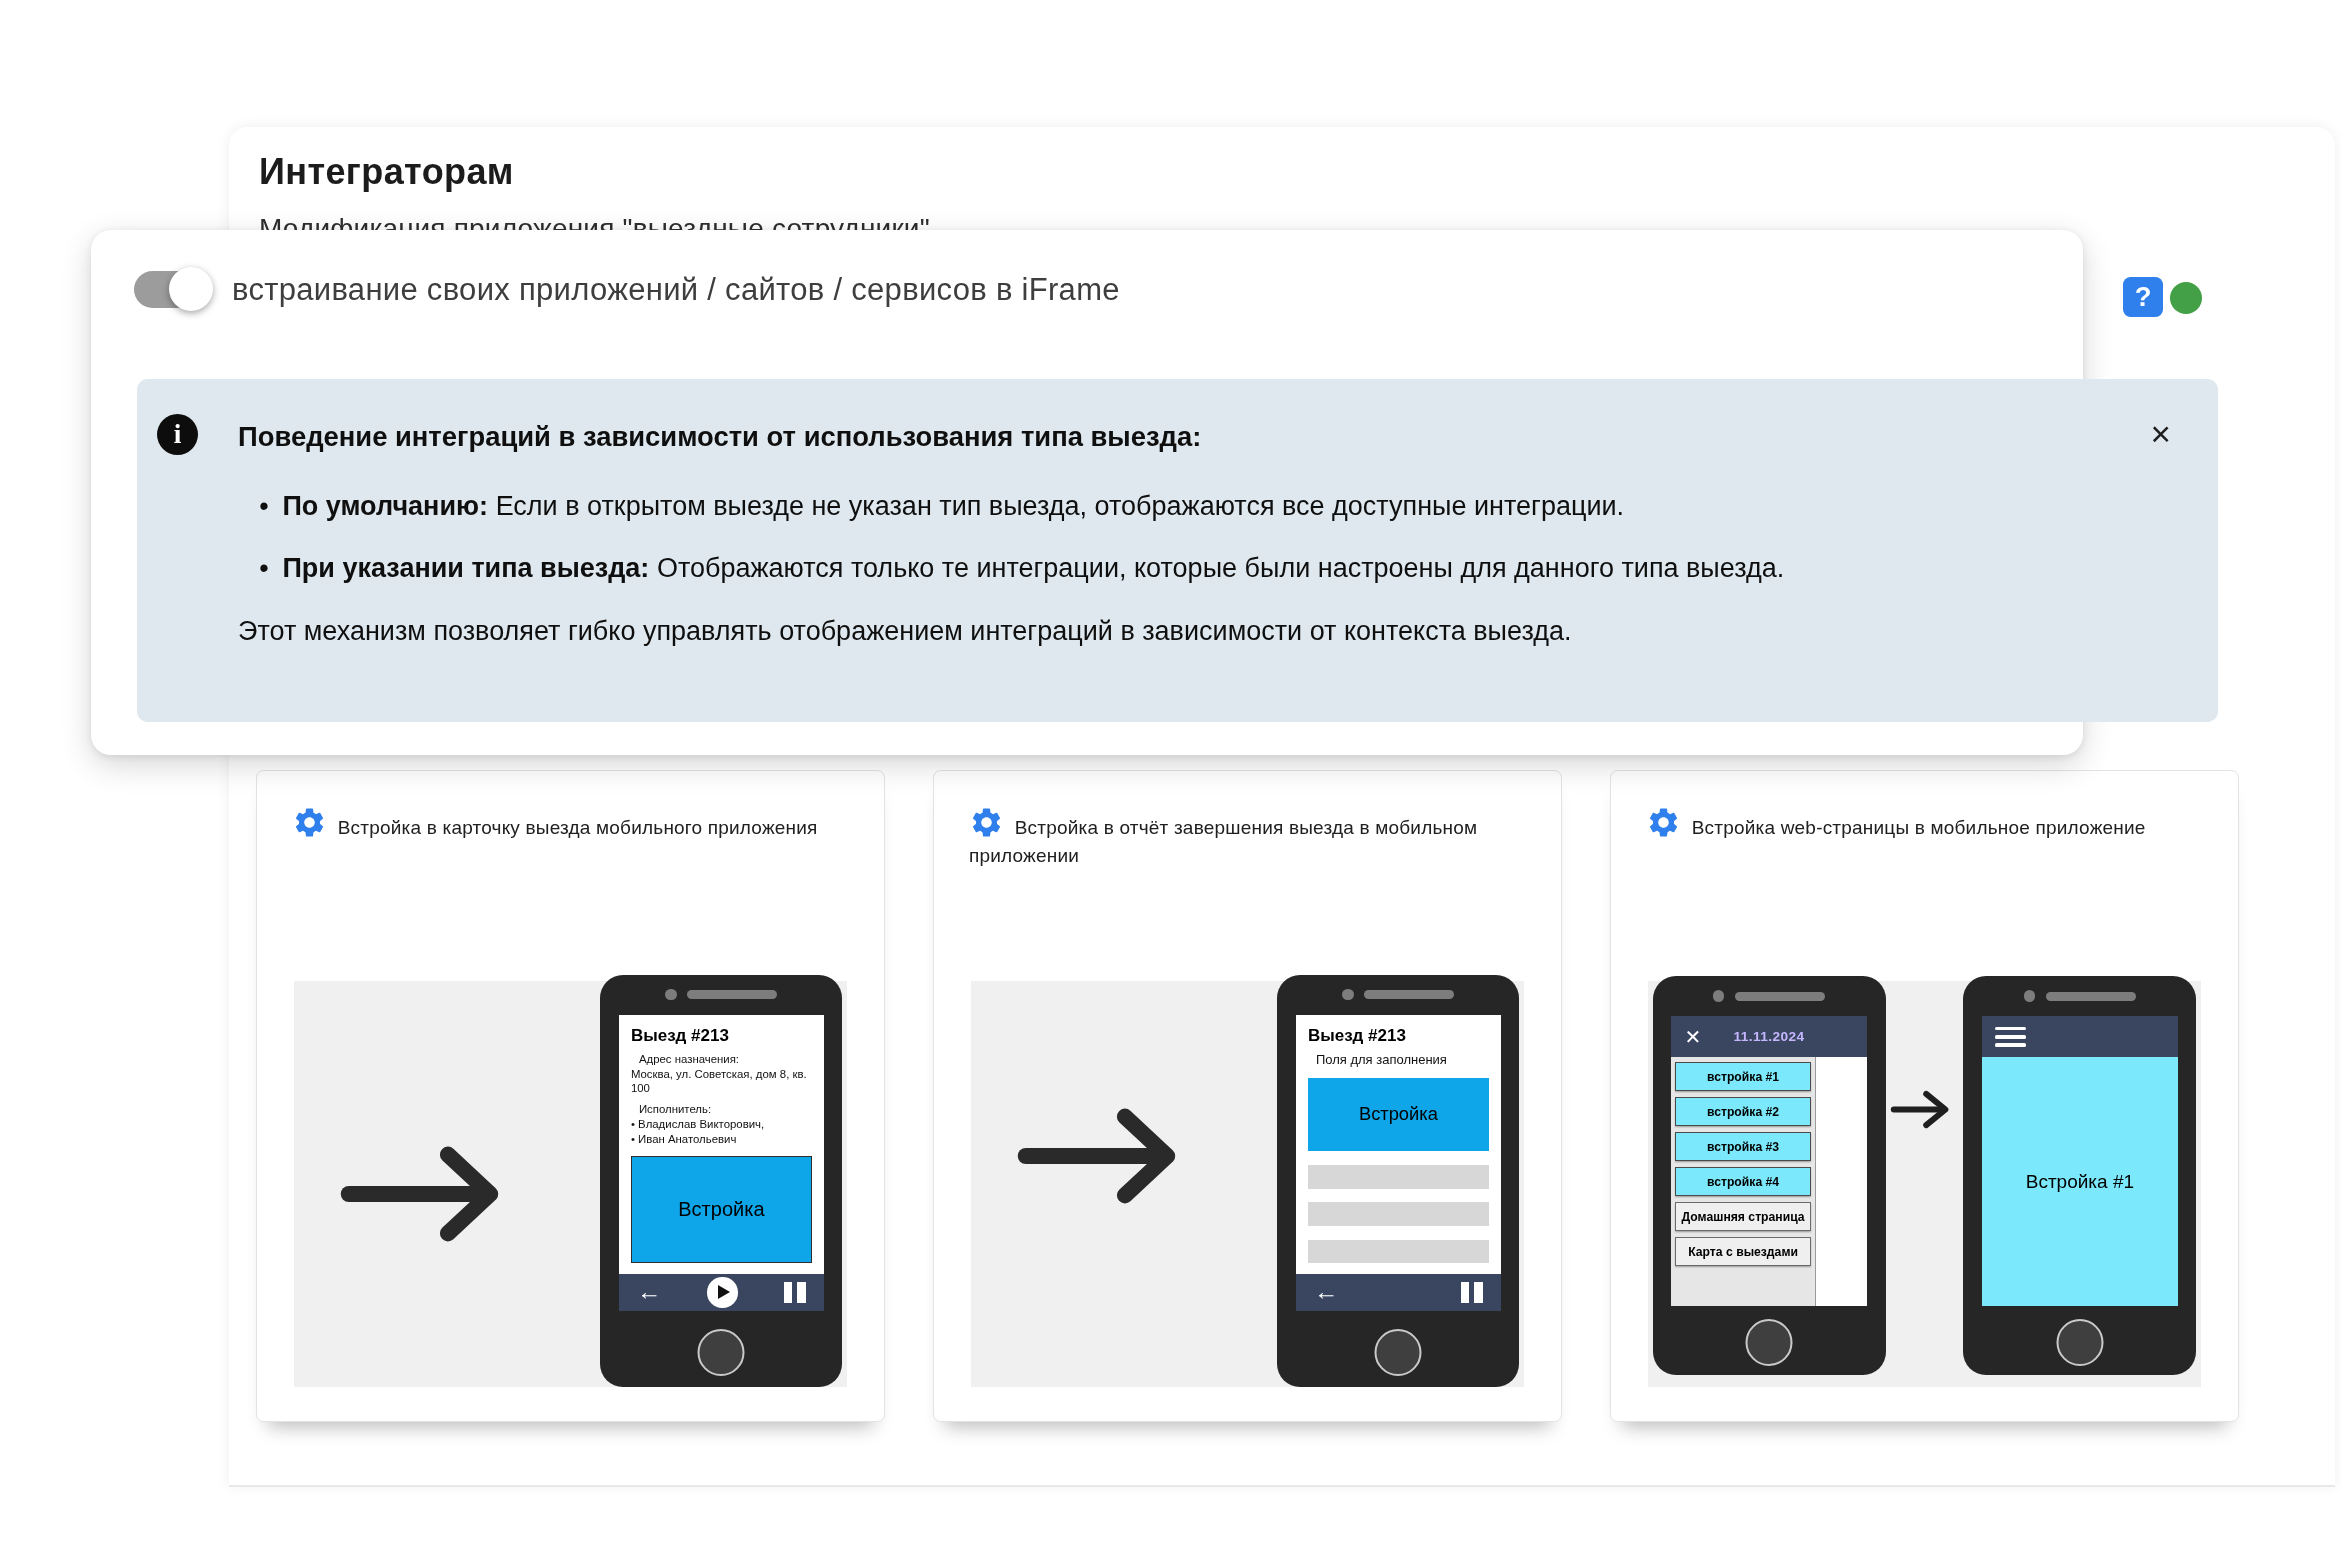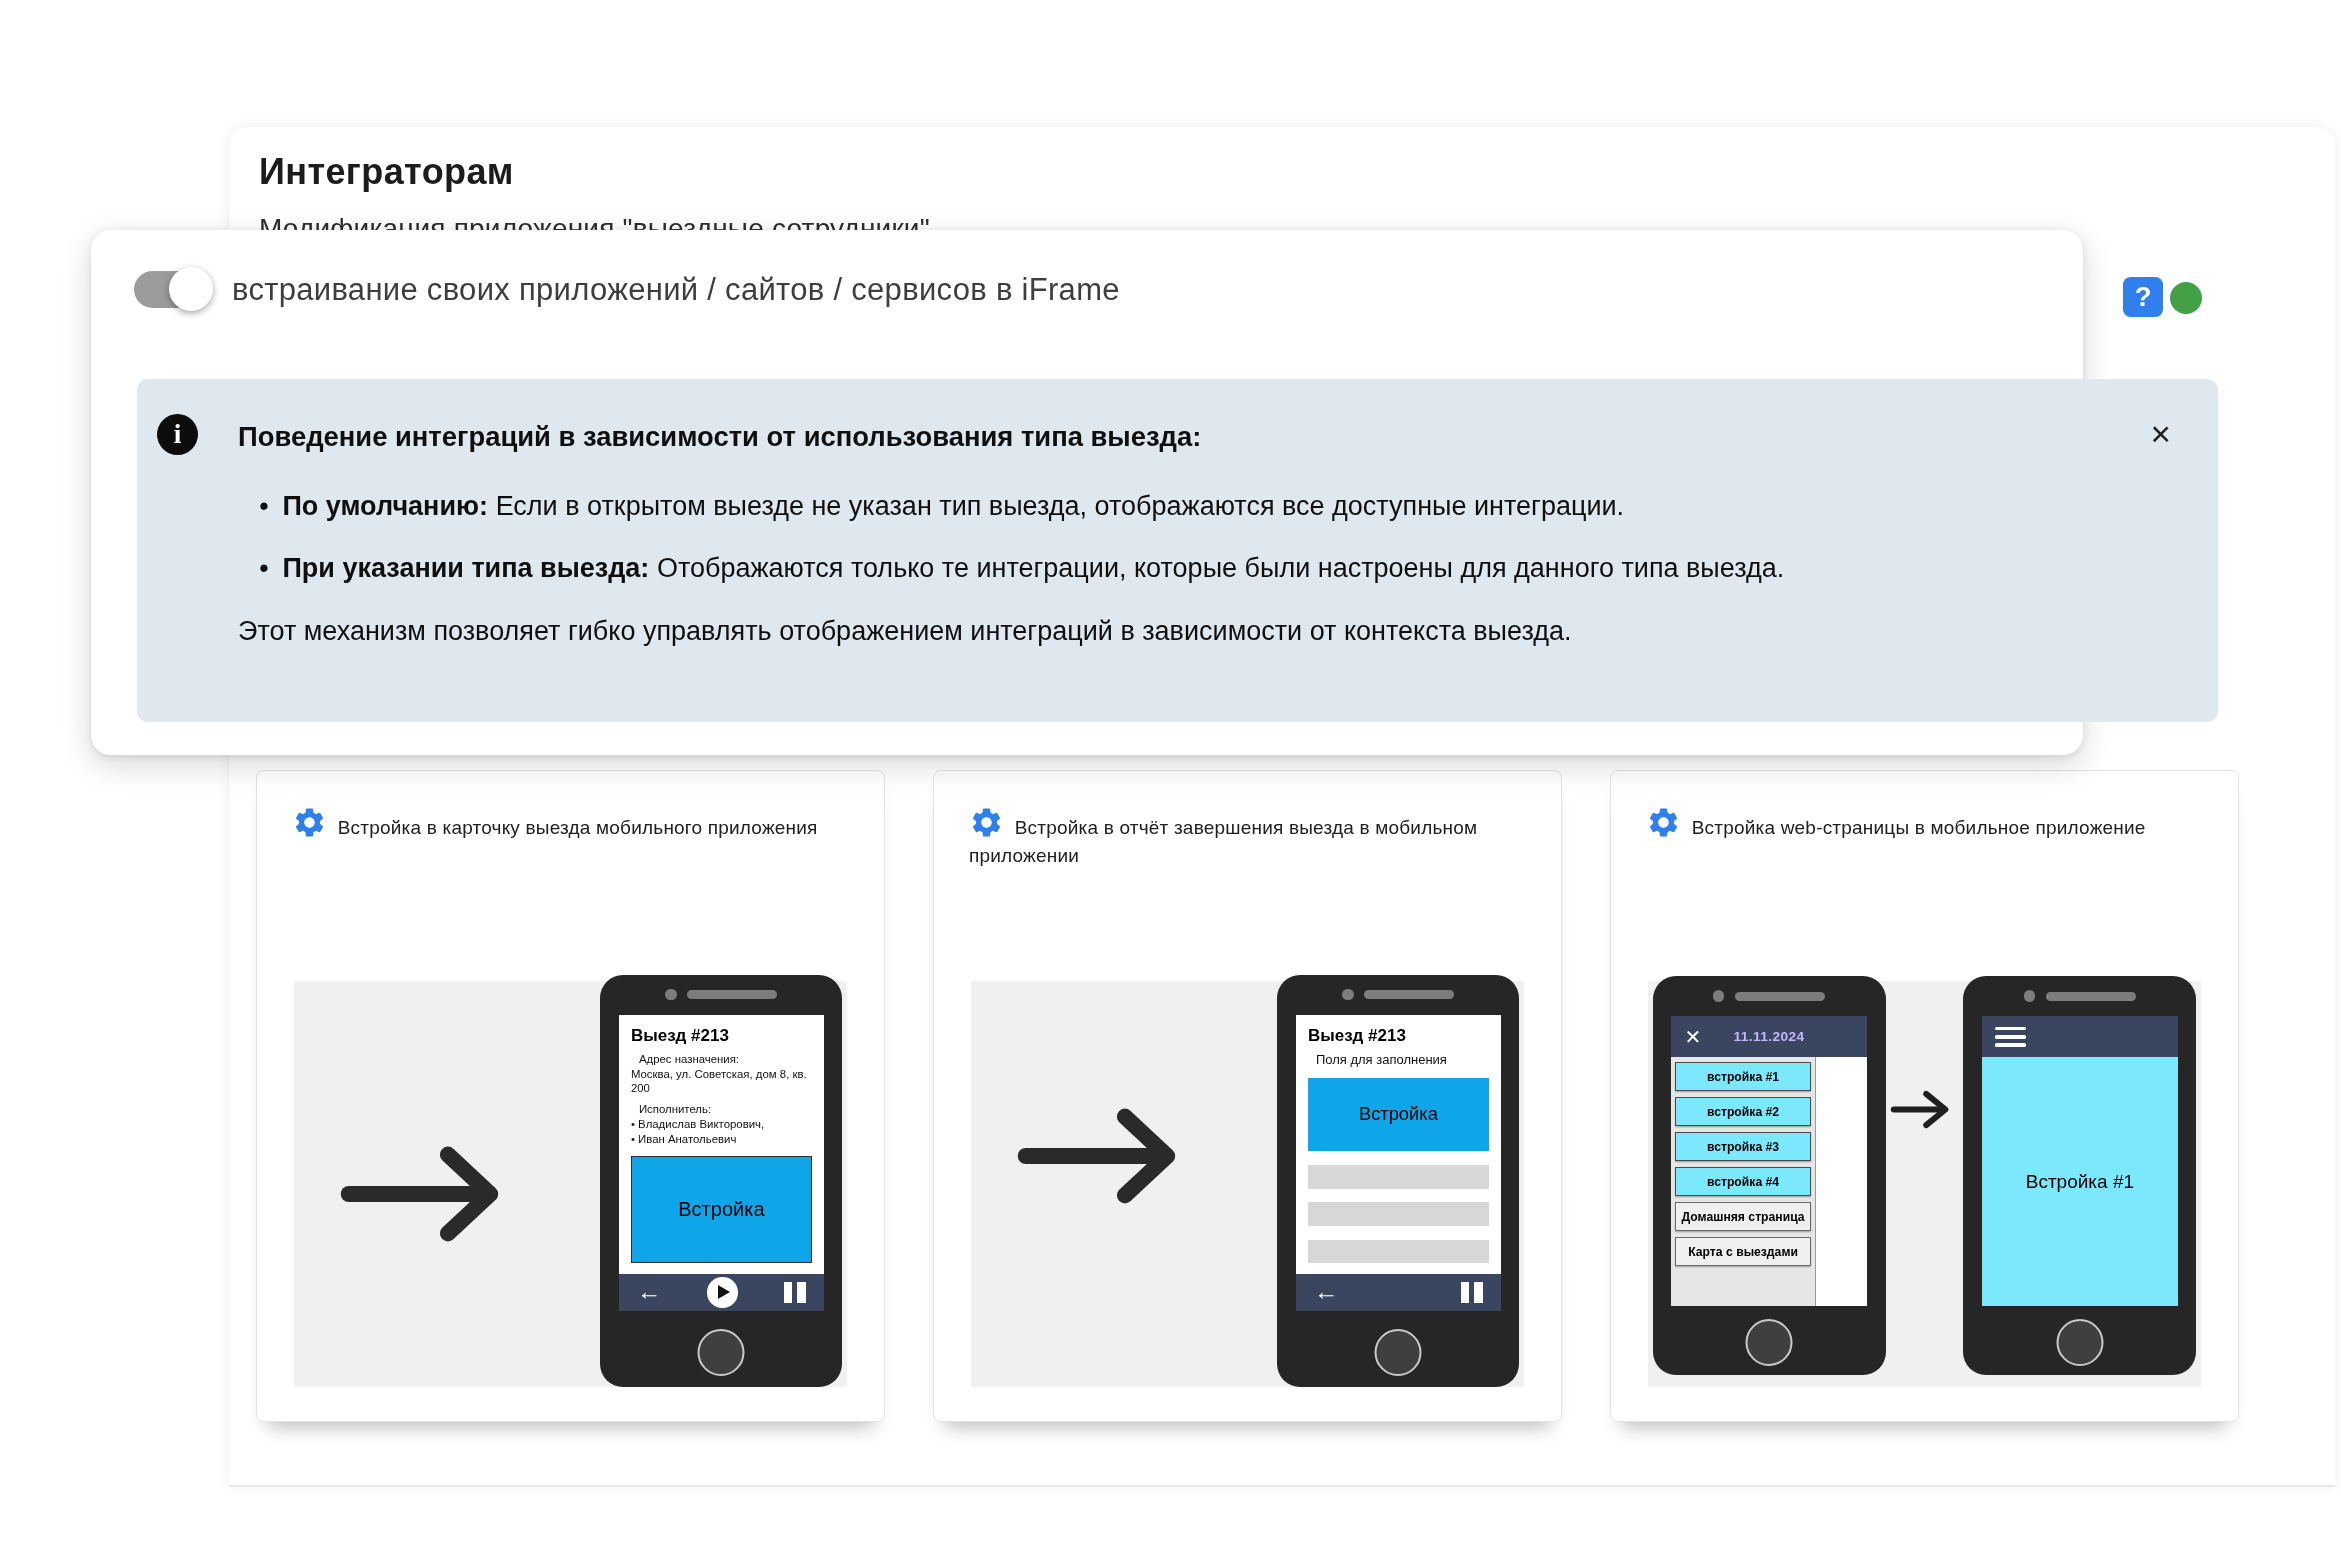--- a/index.html
+++ b/index.html
@@ -199,21 +199,21 @@
         <path d="M148 26 L206 80 L148 134"></path>
       </svg>
     <div class="phone ph-a">
       <div class="speaker-row">
           <div class="sp-dot"></div>
           <div class="sp-bar"></div>
         </div>
       <div class="screen screen-a">
         <div class="ph-h1">Выезд #213</div>
         <div class="ph-small mt6">Адрес назначения:</div>
-        <div class="ph-small">Москва, ул. Советская, дом 8, кв. 200</div>
+        <div class="ph-small">Москва, ул. Советская, дом 8, кв. 100</div>
         <div class="ph-small mt6">Исполнитель:</div>
         <div class="ph-small">• Владислав Викторович,</div>
         <div class="ph-small">• Иван Анатольевич</div>
         <div class="embed-box embed-a">Встройка</div>
       </div>
       <div class="navbar">
         <span class="back-arrow">←</span>
         <span class="play-btn">
             <span class="play-tri"></span>
           </span>

